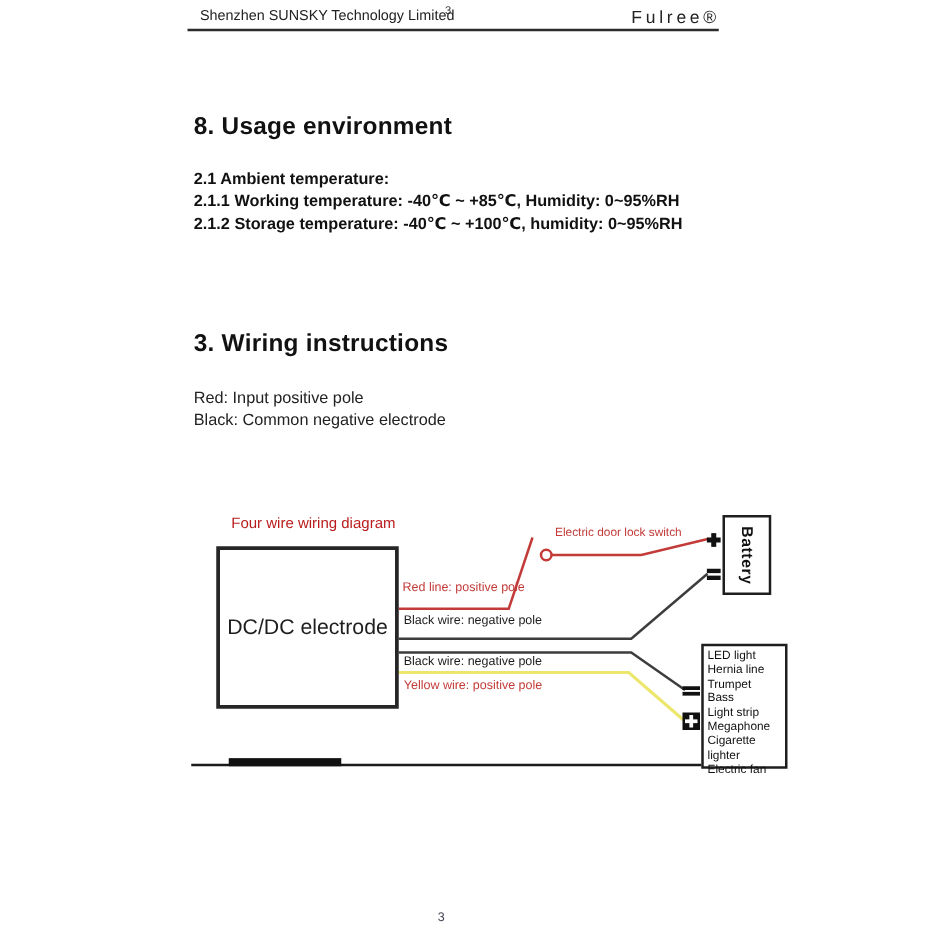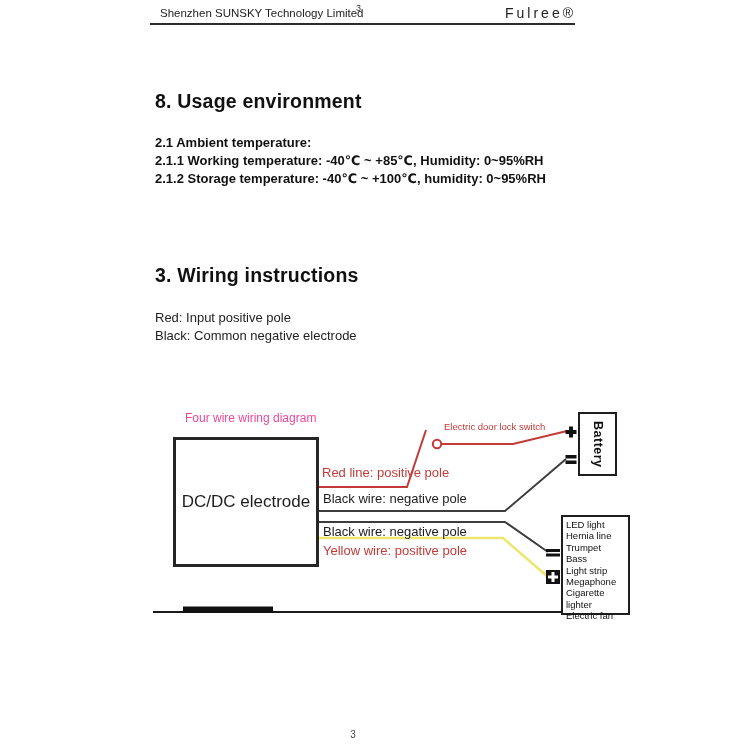--- a/index.html
+++ b/index.html
@@ -13,36 +13,36 @@
   .hdr-sup{left:356px;top:3px;font-size:9px;color:#333;}
   .brand{left:505px;top:5px;font-size:14px;letter-spacing:3px;color:#222;font-weight:500;}
   .hdr-rule{left:150px;top:23px;width:425px;height:2px;background:#2b2b2b;}
   
   .sec-title{font-size:19.5px;font-weight:700;color:#111;letter-spacing:.2px;}
   .usage-title{left:155px;top:90px;}
   .usage-lines{left:155px;top:134px;font-size:13px;font-weight:700;line-height:18px;color:#111;}
   .wiring-title{left:155px;top:264px;}
   .wiring-lines{left:155px;top:309px;font-size:13px;font-weight:400;line-height:18px;color:#222;}
   
-  .diagram-title{left:185px;top:411px;font-size:12px;color:#ec4899;}
+  .diagram-title{left:185px;top:411px;font-size:12px;color:#b91c1c;}
   .converter{
     left:173px;top:437px;width:140px;height:124px;border:3px solid #262626;
     display:flex;align-items:center;justify-content:center;
     font-size:17px;color:#1e1e1e;text-align:center;background:#fff;
   }
   .battery{
     left:578px;top:412px;width:35px;height:60px;border:2.5px solid #1e1e1e;background:#fff;
     writing-mode:vertical-rl;display:flex;align-items:center;justify-content:center;
     font-size:12.5px;font-weight:700;letter-spacing:.5px;color:#111;
   }
   .loadbox{
     left:561px;top:515px;width:62px;height:94px;border:2px solid #1e1e1e;background:#fff;
     padding:2px 0 0 3px;font-size:9.5px;line-height:11.4px;color:#111;
   }
-  .wire-label{font-size:13px;white-space:nowrap;}
+  .wire-label{font-size:10px;white-space:nowrap;}
   .lbl-red{color:#c23b38;}
   .lbl-black{color:#1c1c1c;}
   .switch-label{left:444px;top:421px;font-size:9.5px;color:#c23b38;white-space:nowrap;}
   .red-label{left:322px;top:465px;}
   .black1-label{left:323px;top:491px;}
   .black2-label{left:323px;top:524px;}
   .yellow-label{left:323px;top:543px;}
   .wires-svg{left:0;top:0;width:750px;height:750px;pointer-events:none;}
   
   .page-number{left:340px;top:729px;width:26px;text-align:center;font-size:10px;color:#445;}

